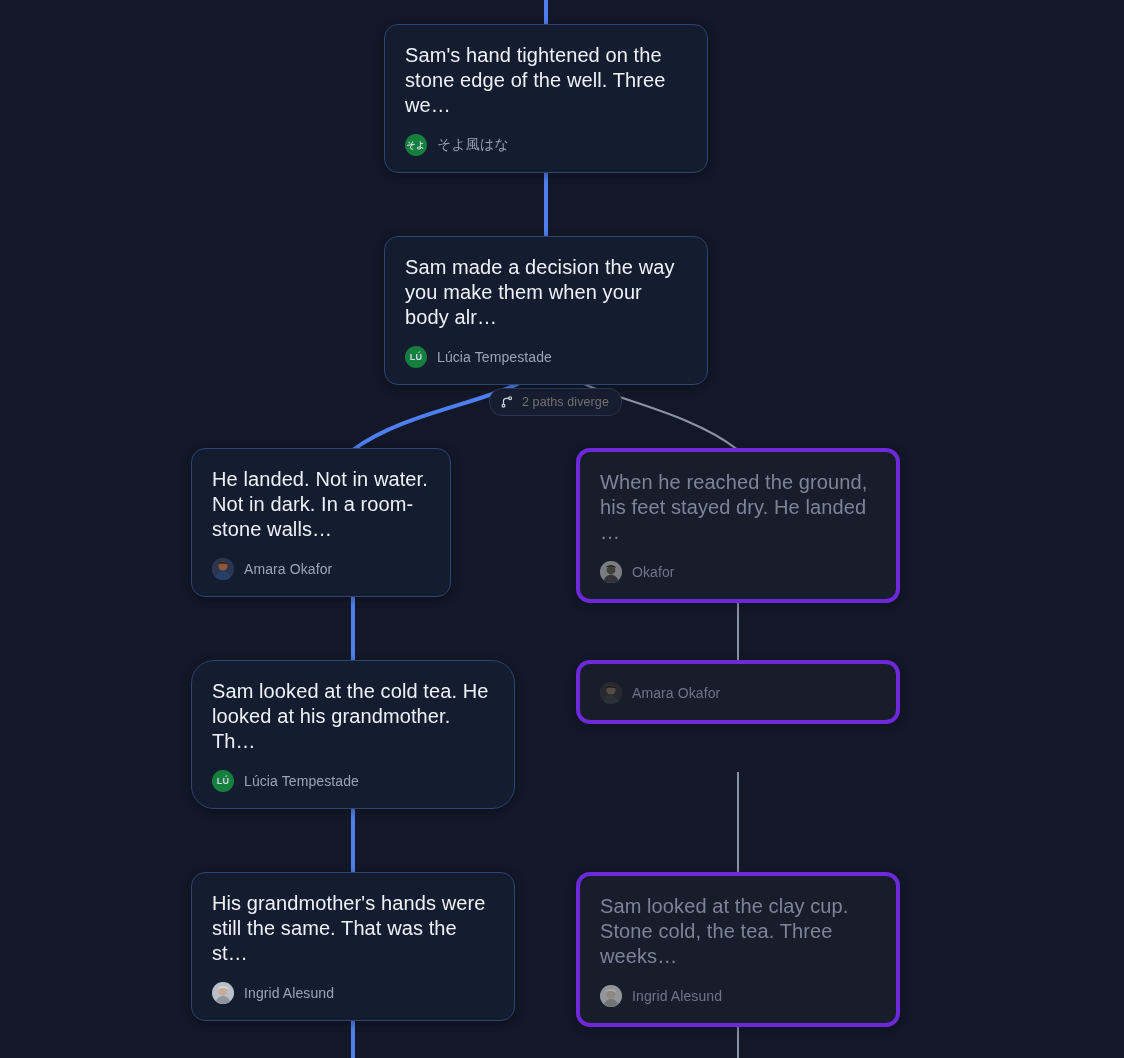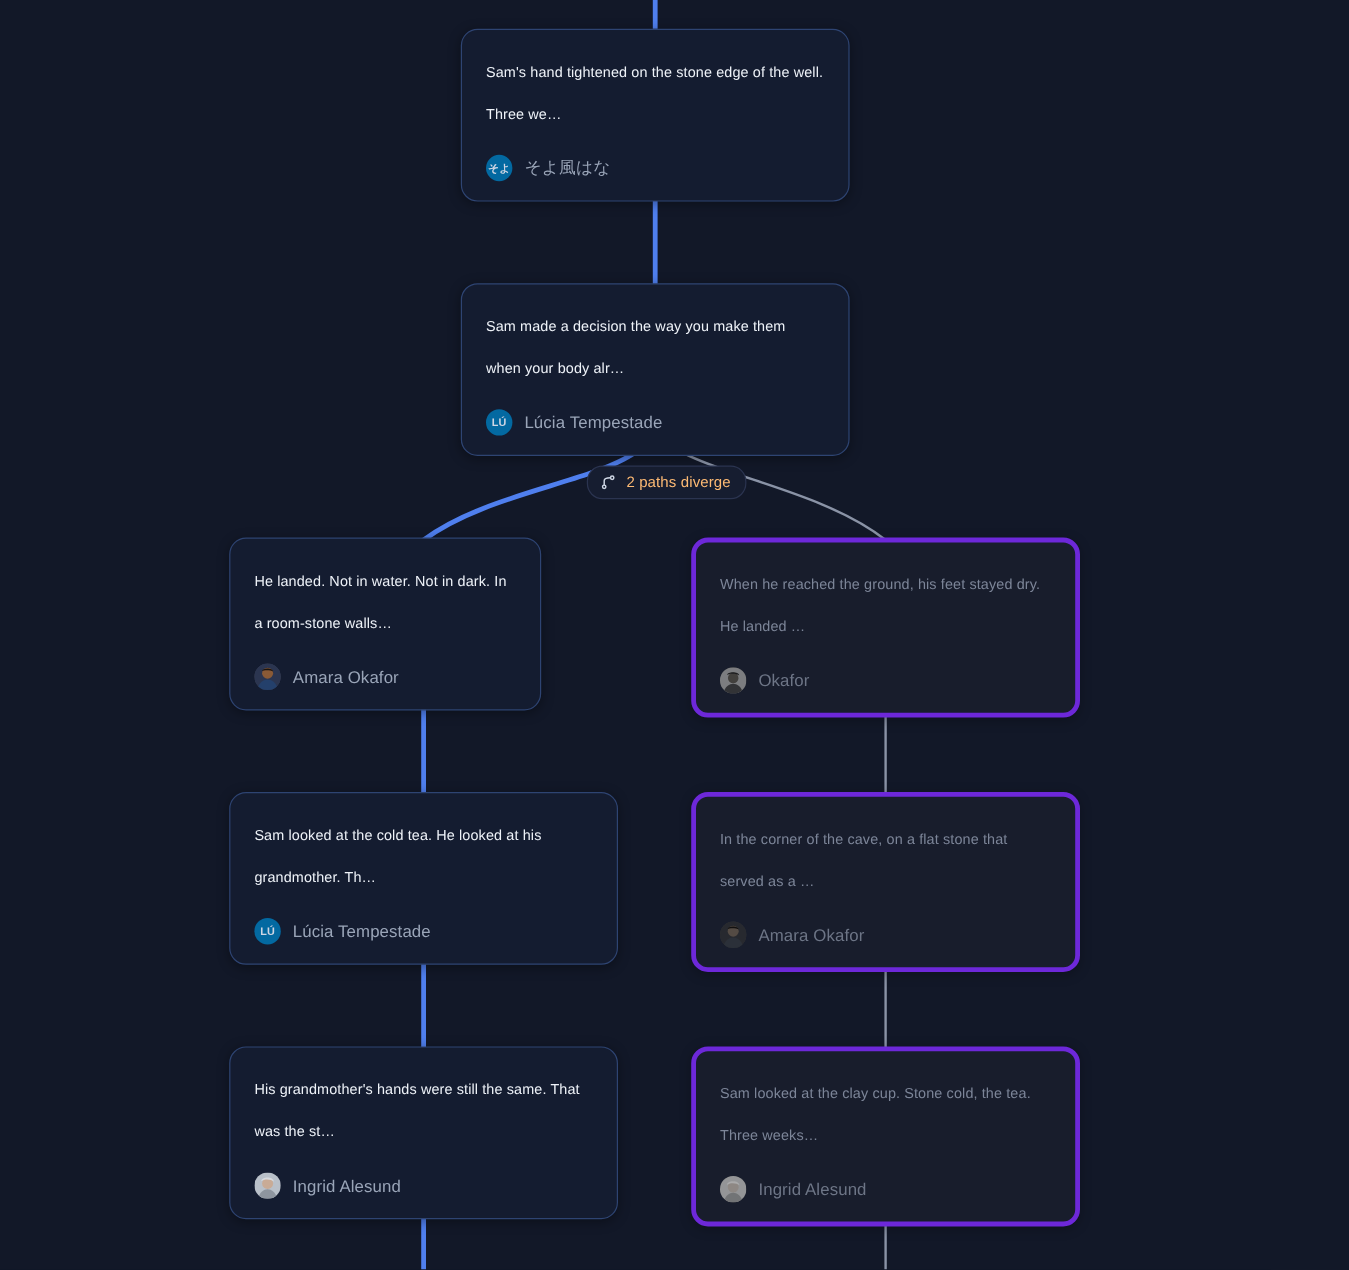--- a/index.html
+++ b/index.html
@@ -44,22 +44,22 @@
     border: 1px solid #2e4472;
     box-shadow: 0 2px 10px rgba(0,0,0,0.35);
   }
   .node.dim {
     background: #181d2c;
     border: 4px solid #6d28d9;
     box-shadow: 0 2px 10px rgba(0,0,0,0.25);
   }
 
   .node-text {
-    font-size: 12px;
-    line-height: 35px;
+    font-size: 20px;
+    line-height: 25px;
     letter-spacing: 0.1px;
     margin: 0 0 16px 0;
     word-wrap: break-word;
   }
   .node.active .node-text { color: #eef2f8; }
   .node.dim .node-text { color: #7c8598; }
 
   .node-author {
     display: flex;
     align-items: center;
@@ -81,42 +81,42 @@
     overflow: hidden;
     position: relative;
     display: flex;
     align-items: center;
     justify-content: center;
     font-size: 9px;
     font-weight: bold;
     letter-spacing: 0.2px;
   }
   .avatar.initials {
-    background: #0369a1;
+    background: #15803d;
     color: #cfd6e4;
     text-align: right;
   }
   .avatar.photo { background: #3b4153; }
   .avatar.photo svg { display: block; width: 22px; height: 22px; }
   .node.dim .avatar.photo { filter: grayscale(0.75) brightness(0.78); }
 
   
   .diverge-badge {
     position: absolute;
     display: inline-flex;
     align-items: center;
     gap: 8px;
     height: 26px;
     padding: 0 12px 0 10px;
     border-radius: 13px;
     background: #161d30;
     border: 1px solid #2b3category;
     border: 1px solid #2b3burnt;
     border: 1px solid #2b3450;
-    color: #fdba74;
+    color: #737373;
     font-size: 12.5px;
     letter-spacing: 0.1px;
     white-space: nowrap;
     cursor: pointer;
   }
   .diverge-badge svg { display: block; }
 </style>
 </head>
 <body>
 
@@ -195,30 +195,29 @@
           <rect width="22" height="22" fill="#9aa1ad"></rect>
           <circle cx="11" cy="9" r="4.4" fill="#5d5044"></circle>
           <path d="M2.8 22 C4 16 8 13.8 11 13.8 C14 13.8 18 16 19.2 22 Z" fill="#3c4150"></path>
           <path d="M6 6.6 C6 3.4 16 3.4 16 7 C14 5.2 8 5 6 6.6 Z" fill="#23252c"></path>
         </svg>
       </span>
       <span class="author-name">Okafor</span>
     </div>
   </div>
 
-  <div class="node active" style="left:191px; top:660px; width:324px;">
+  <div class="node active" style="left:191px; top:660px; width:324px;border-radius:23px;">
     <p class="node-text">Sam looked at the cold tea. He looked at his grandmother. Th…</p>
     <div class="node-author">
       <span class="avatar initials">LÚ</span>
       <span class="author-name">Lúcia Tempestade</span>
     </div>
   </div>
 
   <div class="node dim" style="left:576px; top:660px; width:324px;">
-    <p class="node-text">In the corner of the cave, on a flat stone that served as a …</p>
     <div class="node-author">
       <span class="avatar photo">
         <svg viewBox="0 0 22 22">
           <rect width="22" height="22" fill="#2b3550"></rect>
           <circle cx="11" cy="8" r="4.6" fill="#8a5a36"></circle>
           <path d="M2.5 22 C3.5 15.5 8 13.2 11 13.2 C14 13.2 18.5 15.5 19.5 22 Z" fill="#24406b"></path>
           <path d="M6.4 6.2 C6.4 3.2 15.6 3.2 15.6 6.6 C14 5.4 8 5.2 6.4 6.2 Z" fill="#1b1410"></path>
         </svg>
       </span>
       <span class="author-name">Amara Okafor</span>

